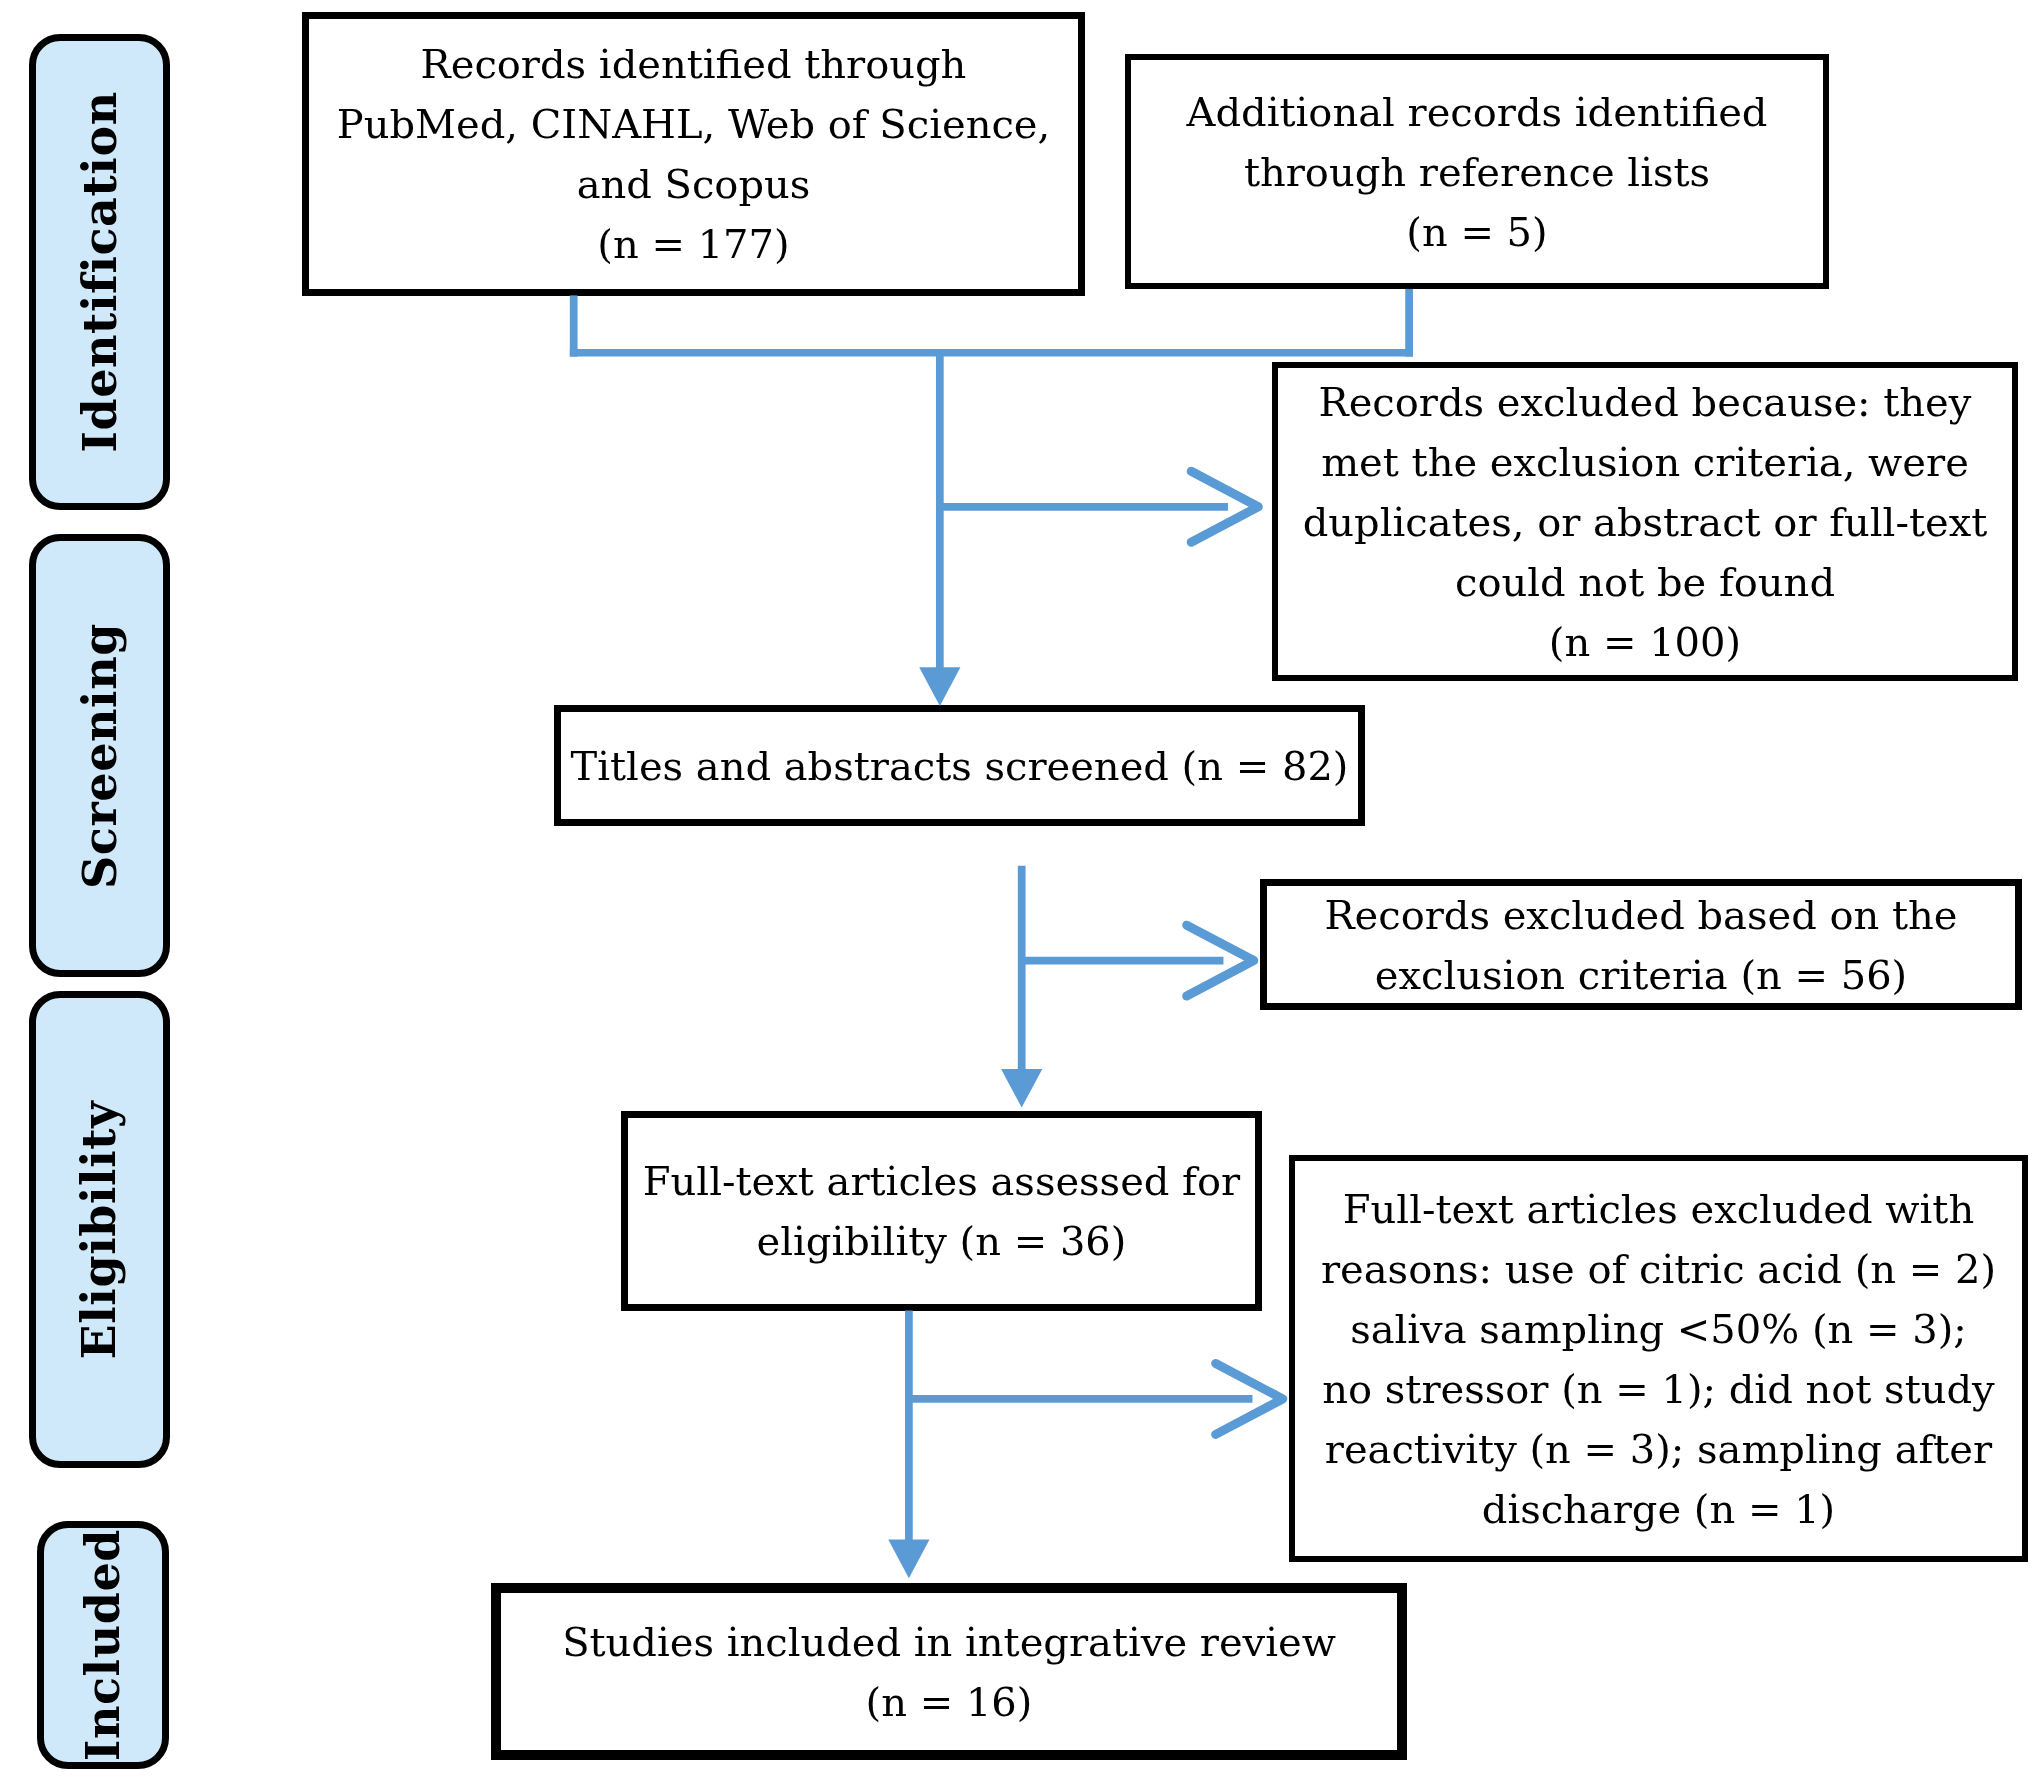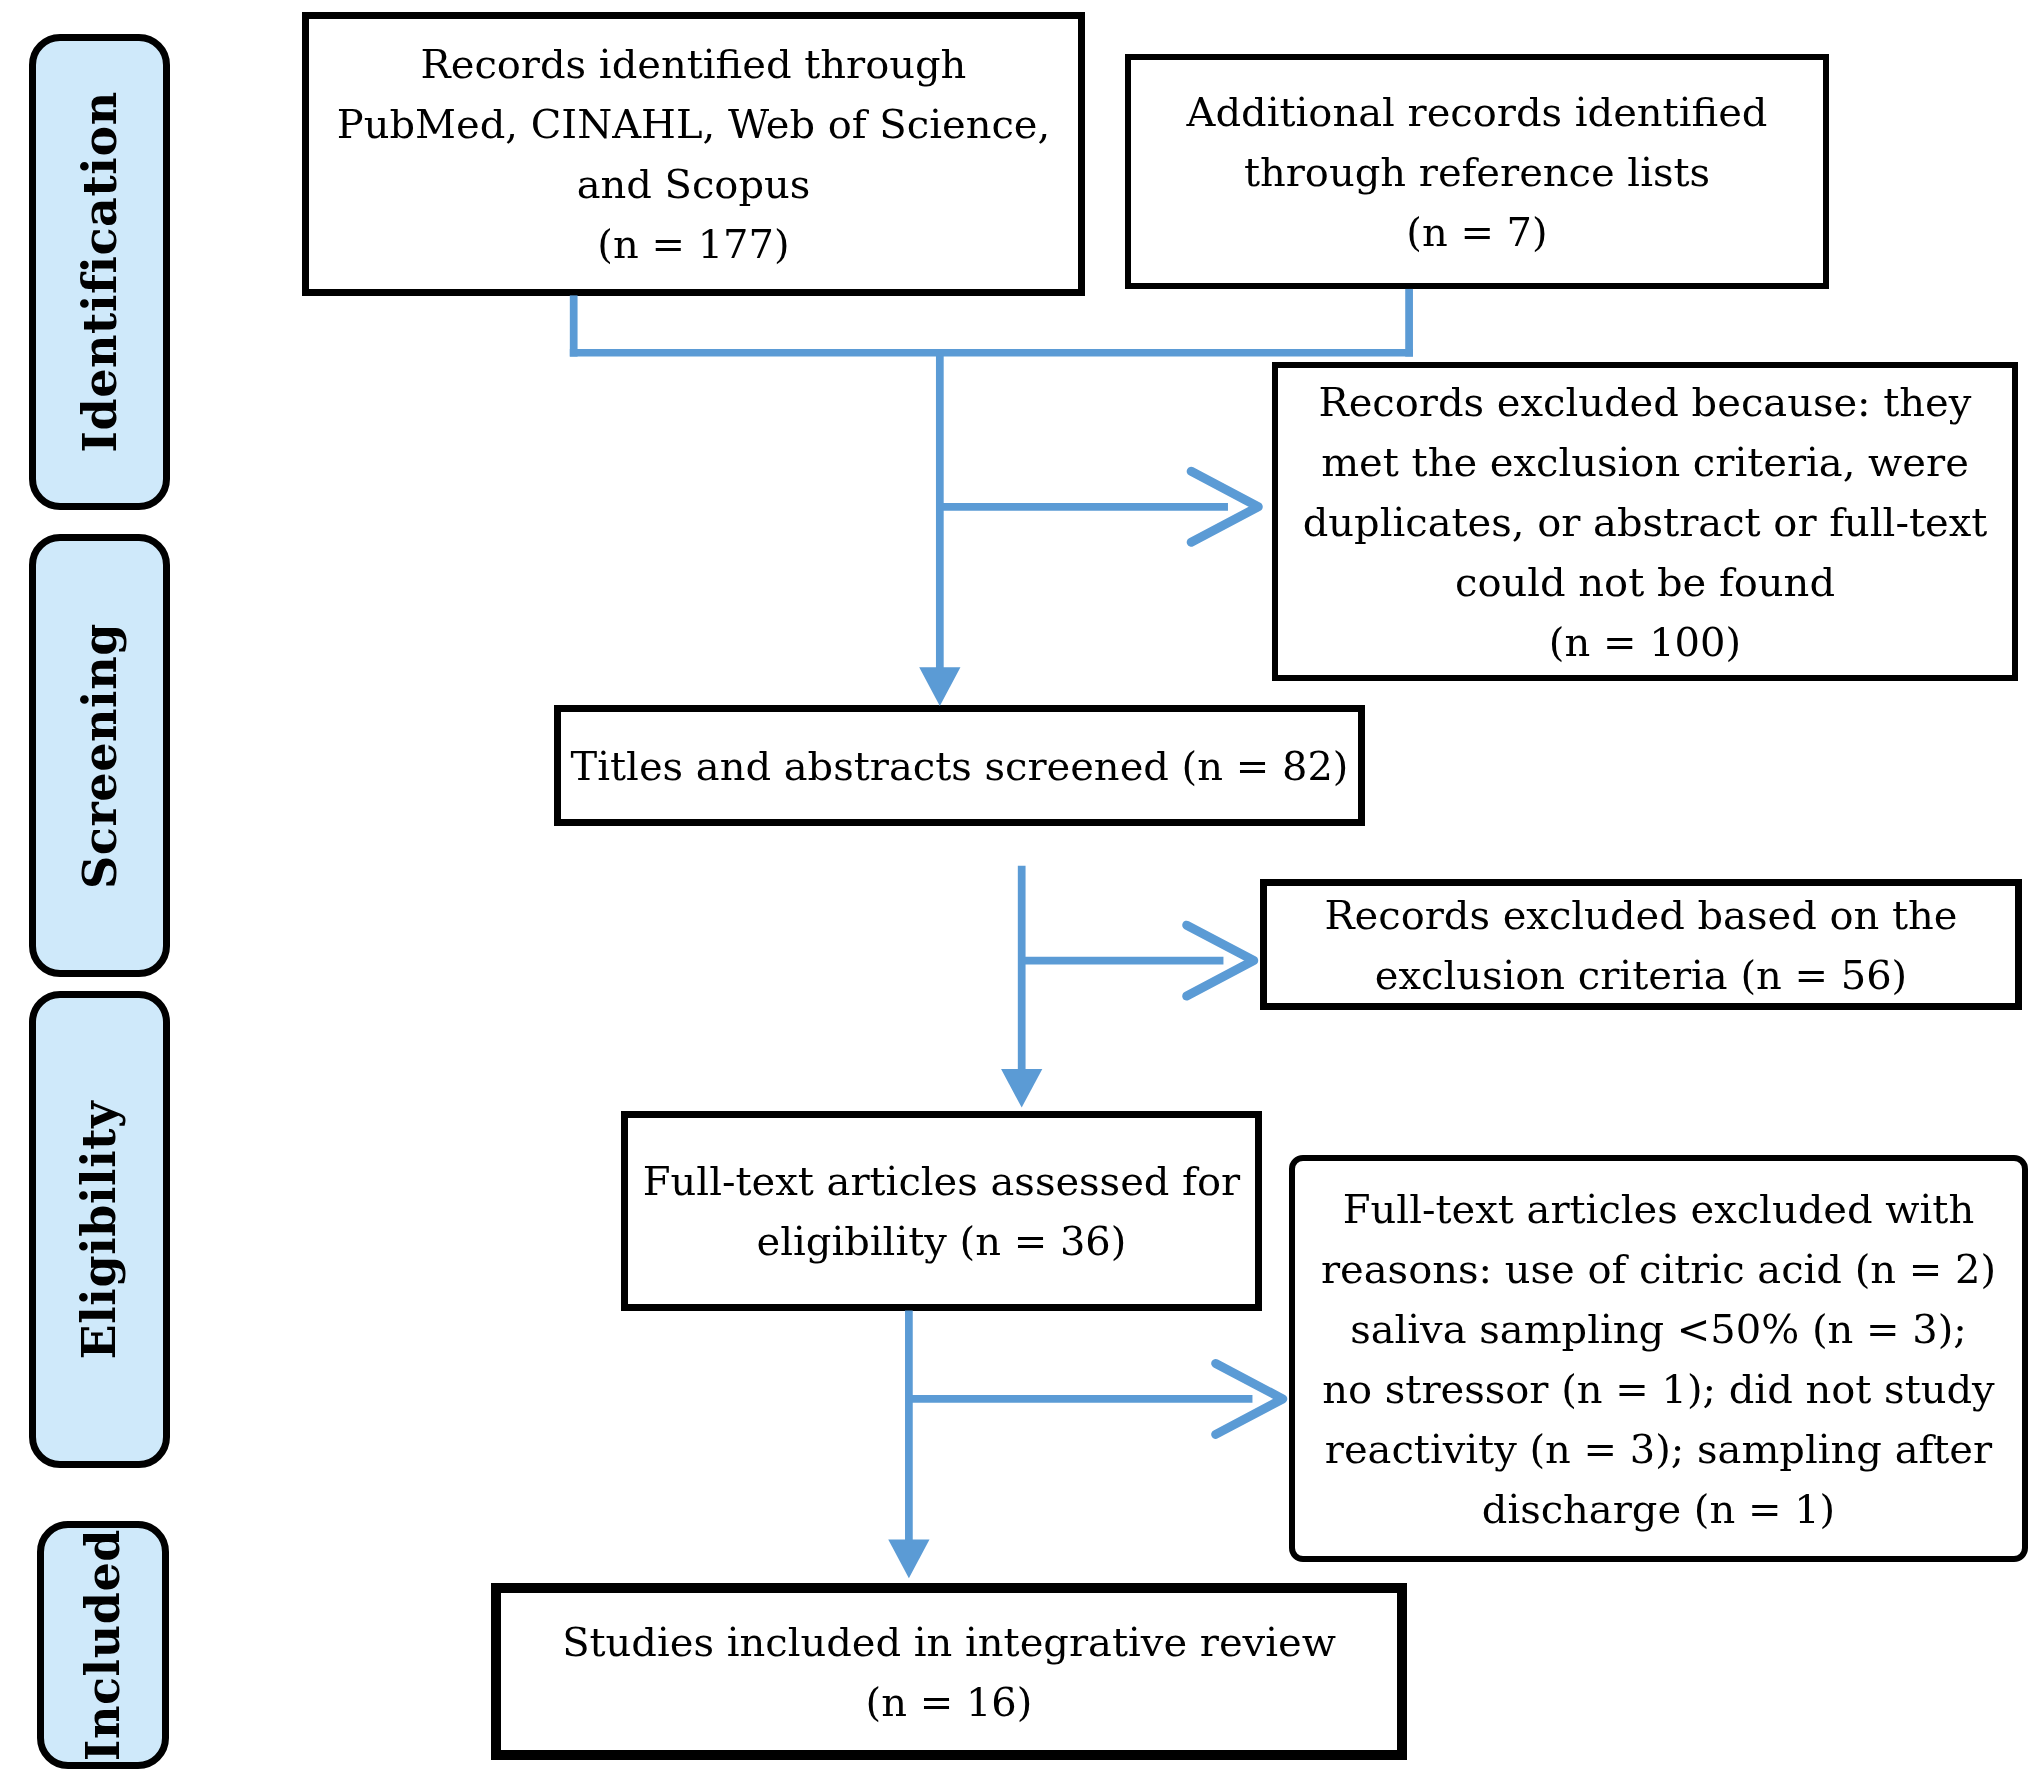--- a/index.html
+++ b/index.html
@@ -66,21 +66,21 @@
   <div class="fbox bw12" style="left:302px;top:11.6px;width:783px;height:284px;">
     <span>Records identified through
 PubMed, CINAHL, Web of Science,
 and Scopus
 (n = 177)</span>
   </div>
 
   <div class="fbox" style="left:1125px;top:54px;width:704px;height:235px;">
     <span>Additional records identified
 through reference lists
-(n = 7)</span>
+(n = 5)</span>
   </div>
 
   <div class="fbox" style="left:1272px;top:362px;width:746px;height:319px;">
     <span>Records excluded because: they
 met the exclusion criteria, were
 duplicates, or abstract or full-text
 could not be found
 (n = 100)</span>
   </div>
 
@@ -91,21 +91,21 @@
   <div class="fbox bw12" style="left:1260px;top:879px;width:762px;height:131px;">
     <span>Records excluded based on the
 exclusion criteria (n = 56)</span>
   </div>
 
   <div class="fbox bw12" style="left:621px;top:1111px;width:641px;height:200px;">
     <span>Full-text articles assessed for
 eligibility (n = 36)</span>
   </div>
 
-  <div class="fbox" style="left:1289px;top:1155px;width:739px;height:407px;border-radius:14px;">
+  <div class="fbox" style="left:1289px;top:1155px;width:739px;height:407px;">
     <span>Full-text articles excluded with
 reasons: use of citric acid (n = 2)
 saliva sampling &lt;50% (n = 3);
 no stressor (n = 1); did not study
 reactivity (n = 3); sampling after
 discharge (n = 1)</span>
   </div>
 
   <div class="fbox bw16" style="left:491px;top:1583px;width:916px;height:177px;">
     <span>Studies included in integrative review

